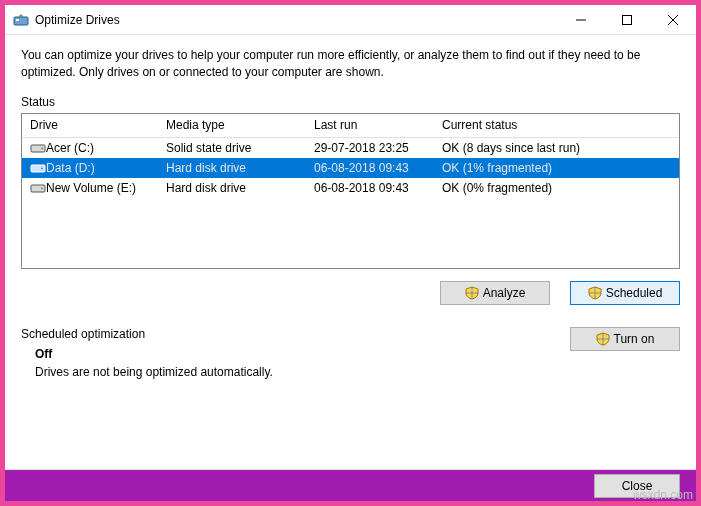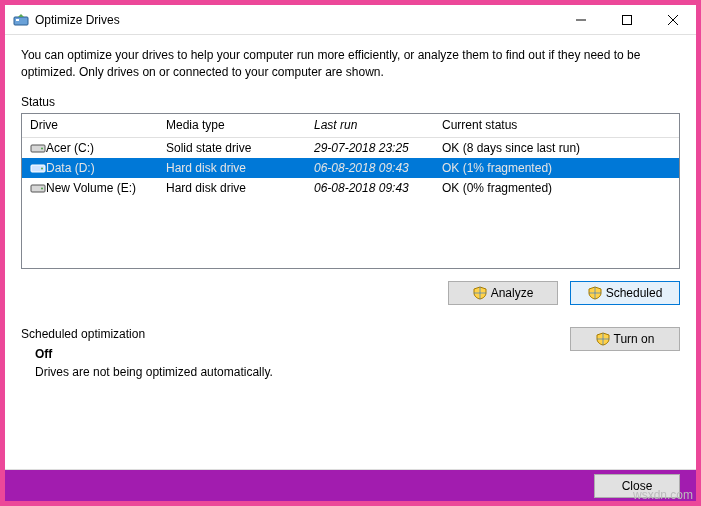--- a/index.html
+++ b/index.html
@@ -56,39 +56,39 @@
 }
 .list-header {
   display: flex;
   height: 24px;
   align-items: center;
   border-bottom: 1px solid #e0e0e0;
 }
 .col { padding: 0 8px; overflow: hidden; white-space: nowrap; text-overflow: ellipsis; }
 .col.drive { width: 136px; }
 .col.media { width: 148px; }
-.col.last  { width: 128px; font-style: italic; }
+.col.last  { width: 128px; }
 .col.status{ flex: 1; }
 .list-body { flex: 1; overflow: hidden; }
 .row {
   display: flex;
   height: 20px;
   align-items: center;
 }
 .row .col.drive { display: flex; align-items: center; }
 .row.selected { background: #0078d7; color: #e5e5e5; }
 .drive-icon {
   width: 16px; height: 12px;
   display: inline-block;
   flex-shrink: 0;
 }
 .btn-row {
   display: flex;
   justify-content: flex-end;
-  gap: 12px;
+  gap: 20px;
   margin-top: 12px;
 }
 .btn {
   min-width: 110px;
   height: 24px;
   border: 1px solid #adadad;
   background: #e1e1e1;
   display: flex;
   align-items: center;
   justify-content: center;

